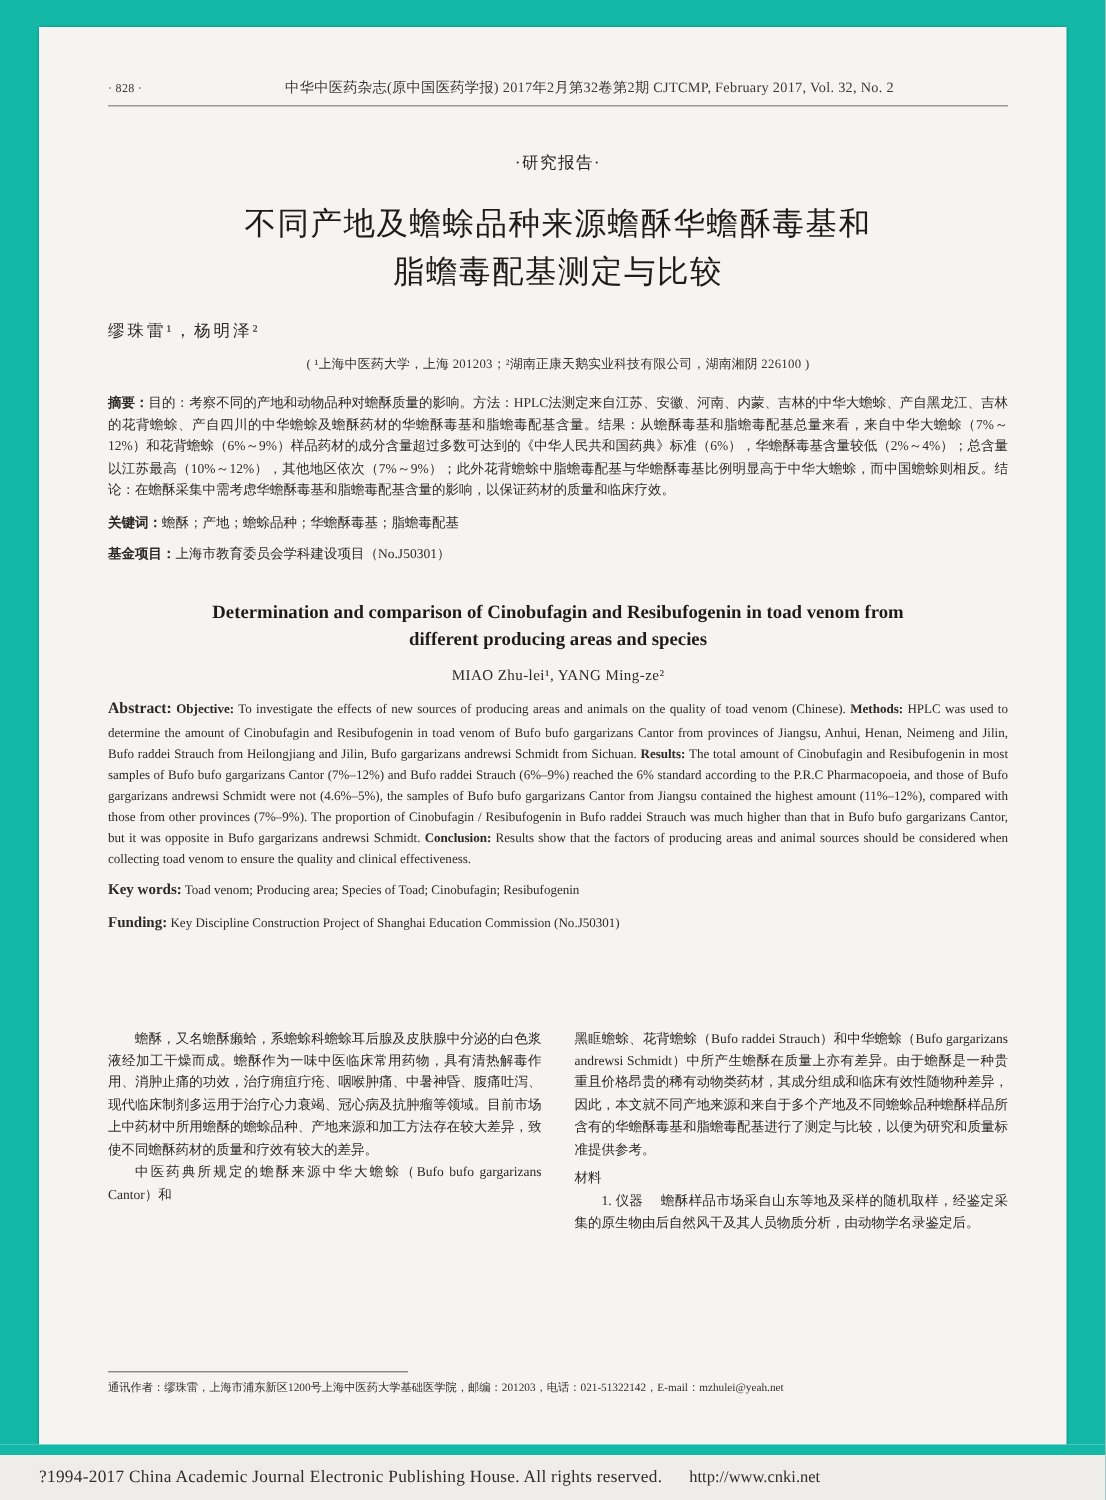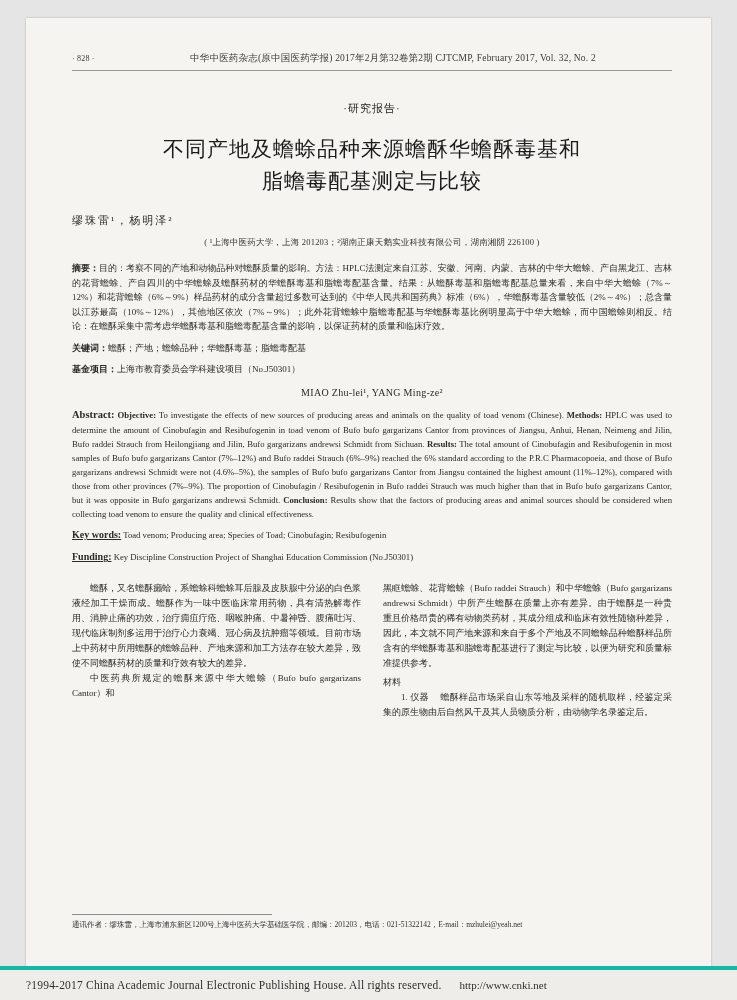--- a/index.html
+++ b/index.html
@@ -4,21 +4,21 @@
 <style>
   html, body {
     margin: 0;
     padding: 0;
     background: #b8b8b8;
   }
   .page {
     position: relative;
     width: 737px;
     height: 1000px;
-    background: #e5e5e5;
+    background: #14b8a6;
     overflow: hidden;
     font-family: "Liberation Serif", serif;
     color: #2b2a28;
   }
   .sheet {
     position: absolute;
     left: 26px;
     top: 18px;
     width: 685px;
     height: 948px;
@@ -138,33 +138,33 @@
   }
   .abs-en .sub { font-weight: bold; }
   .kw-en, .fund-en {
     font-size: 8.7px;
     line-height: 1.6;
     margin-top: 6px;
   }
   .kw-en .head, .fund-en .head {
     font-weight: bold;
     font-size: 10px;
-    text-decoration: underline;
   }
   .cols {
     margin-top: 16px;
     display: flex;
     gap: 22px;
   }
   .col {
     flex: 1 1 50%;
     font-size: 9px;
     line-height: 1.66;
     text-align: justify;
     text-justify: inter-ideograph;
+    margin-top: 45px;
   }
   .col p { margin: 0; text-indent: 2em; }
   .col p.noindent { text-indent: 0; }
   .col .subhead {
     text-indent: 0;
     margin-top: 4px;
   }
   .footnote {
     position: absolute;
     left: 46px;
@@ -179,21 +179,21 @@
     width: 200px;
     margin-bottom: 4px;
   }
   .bottombar {
     position: absolute;
     left: 0;
     bottom: 0;
     width: 737px;
     height: 30px;
     background: #efedea;
-    border-top: 4px solid #14b8a6;
+    border-top: 7px solid #14b8a6;
     display: flex;
     align-items: center;
   }
   .bottombar .txt {
     font-family: "Liberation Serif", serif;
     font-size: 11.5px;
     color: #2f2e2c;
     padding-left: 26px;
     letter-spacing: 0.2px;
   }
@@ -231,20 +231,24 @@
       </div>
 
       <div class="kw-cn">
         <b>关键词：</b><span>蟾酥；产地；蟾蜍品种；华蟾酥毒基；脂蟾毒配基</span>
       </div>
 
       <div class="fund-cn">
         <b>基金项目：</b><span>上海市教育委员会学科建设项目（No.J50301）</span>
       </div>
 
+      <div class="en-title">
+        <div>Determination and comparison of Cinobufagin and Resibufogenin in toad venom from</div>
+        <div>different producing areas and species</div>
+      </div>
 
       <div class="en-authors">MIAO Zhu-lei¹, YANG Ming-ze²</div>
 
       <div class="en-affil">
       </div>
 
       <div class="abs-en">
         <span class="head">Abstract:</span>
         <span class="sub">Objective:</span>
         <span>To investigate the effects of new sources of producing areas and animals on the quality of toad venom (Chinese).</span>

